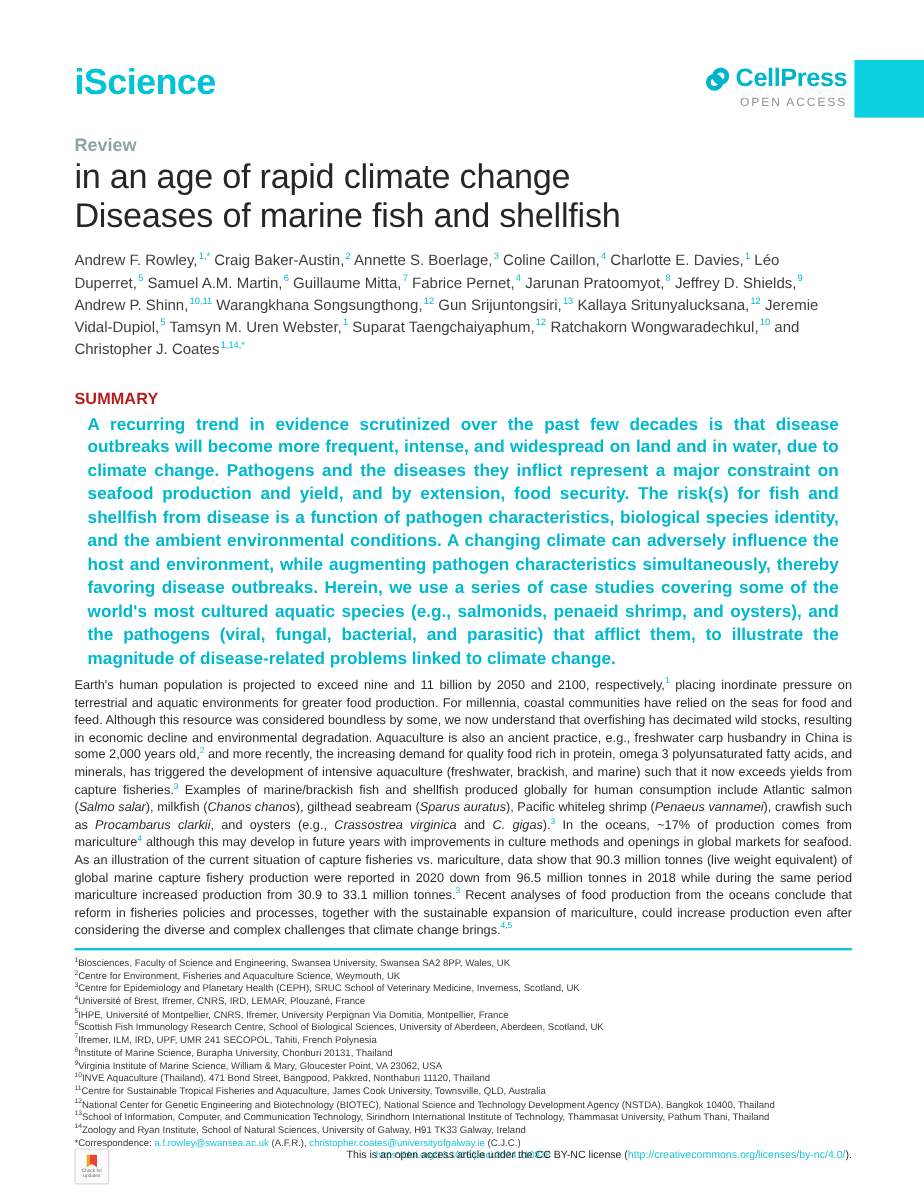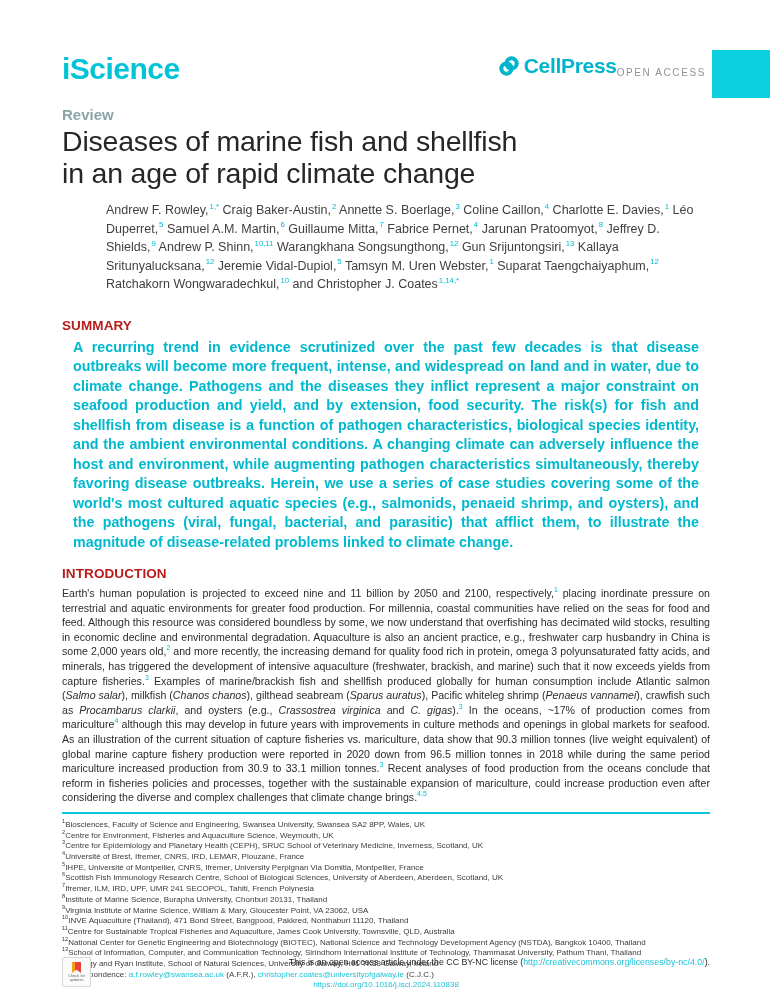--- a/index.html
+++ b/index.html
@@ -10,30 +10,30 @@
     font-family:"Liberation Sans", sans-serif;
     color:#231f20;
     overflow:hidden;
   }
   .brand-tab{position:absolute;top:50px;right:0;width:58px;height:48px;background:#0ccfe0;}
   .content{padding:0 60px 0 62px;}
 
   
   .masthead{display:flex;justify-content:space-between;align-items:flex-start;margin-top:54px;}
   .journal-logo{font-size:30px;font-weight:700;color:#00c3d7;letter-spacing:-0.5px;line-height:30px;}
-  .publisher{display:flex;flex-direction:row;align-items:flex-end;margin-right:4px;}
+  .publisher{display:flex;flex-direction:column;align-items:flex-end;margin-right:4px;}
   .cellpress-row{display:flex;align-items:center;gap:4px;}
   .cellpress-icon{width:22px;height:22px;display:inline-block;}
   .cellpress-name{font-size:21px;font-weight:700;color:#00b5cb;letter-spacing:-0.3px;}
   .open-access{font-size:10px;color:#8f9496;letter-spacing:1.6px;margin-top:2px;}
 
   
   .kicker{margin-top:22px;font-size:15px;font-weight:700;color:#8ca4a7;}
   .title{margin-top:2px;font-size:28.5px;line-height:32px;font-weight:400;color:#262626;letter-spacing:-0.2px;}
-  .authors{margin-top:12px;font-size:12.5px;line-height:18.5px;color:#3f3f3f;max-width:650px;margin-left:44px;}
+  .authors{margin-top:12px;font-size:12.5px;line-height:18.5px;color:#3f3f3f;max-width:650px;}
   .authors sup.ref{margin-left:1px;}
   sup.ref{color:#00bcd2;font-size:0.62em;line-height:0;}
 
   
   .section-heading{margin:24px 0 0;font-size:13.5px;font-weight:700;color:#b91c1c;letter-spacing:0.1px;}
   .section-heading.intro-h{margin-top:14px;}
   .summary-body{margin:5px 11px 0;font-size:14.3px;line-height:19.5px;font-weight:700;color:#00b9ce;text-align:justify;}
   .intro-body{margin:5px 0 0;font-size:10.6px;line-height:14.6px;text-align:justify;color:#2c2c2c;}
   .intro-body sup.ref{font-size:0.66em;}
 
@@ -76,30 +76,29 @@
             </svg>
           </span>
           <span class="cellpress-name">CellPress</span>
         </div>
         <div class="open-access">OPEN ACCESS</div>
       </div>
     </div>
 
     <div class="kicker">Review</div>
     <h1 class="title" style="margin:2px 0 0;">
+      <div>in an age of rapid climate change</div>
       <div>Diseases of marine fish and shellfish</div>
-      <div>in an age of rapid climate change</div>
     </h1>
 
     <div class="authors" id="authors"><span>Andrew F. Rowley,<sup class="ref">1,*</sup></span> <span>Craig Baker-Austin,<sup class="ref">2</sup></span> <span>Annette S. Boerlage,<sup class="ref">3</sup></span> <span>Coline Caillon,<sup class="ref">4</sup></span> <span>Charlotte E. Davies,<sup class="ref">1</sup></span> <span>Léo Duperret,<sup class="ref">5</sup></span> <span>Samuel A.M. Martin,<sup class="ref">6</sup></span> <span>Guillaume Mitta,<sup class="ref">7</sup></span> <span>Fabrice Pernet,<sup class="ref">4</sup></span> <span>Jarunan Pratoomyot,<sup class="ref">8</sup></span> <span>Jeffrey D. Shields,<sup class="ref">9</sup></span> <span>Andrew P. Shinn,<sup class="ref">10,11</sup></span> <span>Warangkhana Songsungthong,<sup class="ref">12</sup></span> <span>Gun Srijuntongsiri,<sup class="ref">13</sup></span> <span>Kallaya Sritunyalucksana,<sup class="ref">12</sup></span> <span>Jeremie Vidal-Dupiol,<sup class="ref">5</sup></span> <span>Tamsyn M. Uren Webster,<sup class="ref">1</sup></span> <span>Suparat Taengchaiyaphum,<sup class="ref">12</sup></span> <span>Ratchakorn Wongwaradechkul,<sup class="ref">10</sup></span> <span>and Christopher J. Coates<sup class="ref">1,14,*</sup></span></div>
 
     <h2 class="section-heading">SUMMARY</h2>
     <p class="summary-body">A recurring trend in evidence scrutinized over the past few decades is that disease outbreaks will become more frequent, intense, and widespread on land and in water, due to climate change. Pathogens and the diseases they inflict represent a major constraint on seafood production and yield, and by extension, food security. The risk(s) for fish and shellfish from disease is a function of pathogen characteristics, biological species identity, and the ambient environmental conditions. A changing climate can adversely influence the host and environment, while augmenting pathogen characteristics simultaneously, thereby favoring disease outbreaks. Herein, we use a series of case studies covering some of the world's most cultured aquatic species (e.g., salmonids, penaeid shrimp, and oysters), and the pathogens (viral, fungal, bacterial, and parasitic) that afflict them, to illustrate the magnitude of disease-related problems linked to climate change.</p>
 
-    <h2 class="section-heading intro-h">INTRODUCTION</h2>
     <p class="intro-body">Earth's human population is projected to exceed nine and 11 billion by 2050 and 2100, respectively,<sup class="ref">1</sup> placing inordinate pressure on terrestrial and aquatic environments for greater food production. For millennia, coastal communities have relied on the seas for food and feed. Although this resource was considered boundless by some, we now understand that overfishing has decimated wild stocks, resulting in economic decline and environmental degradation. Aquaculture is also an ancient practice, e.g., freshwater carp husbandry in China is some 2,000 years old,<sup class="ref">2</sup> and more recently, the increasing demand for quality food rich in protein, omega 3 polyunsaturated fatty acids, and minerals, has triggered the development of intensive aquaculture (freshwater, brackish, and marine) such that it now exceeds yields from capture fisheries.<sup class="ref">3</sup> Examples of marine/brackish fish and shellfish produced globally for human consumption include Atlantic salmon (<i>Salmo salar</i>), milkfish (<i>Chanos chanos</i>), gilthead seabream (<i>Sparus auratus</i>), Pacific whiteleg shrimp (<i>Penaeus vannamei</i>), crawfish such as <i>Procambarus clarkii</i>, and oysters (e.g., <i>Crassostrea virginica</i> and <i>C. gigas</i>).<sup class="ref">3</sup> In the oceans, ~17% of production comes from mariculture<sup class="ref">4</sup> although this may develop in future years with improvements in culture methods and openings in global markets for seafood. As an illustration of the current situation of capture fisheries vs. mariculture, data show that 90.3 million tonnes (live weight equivalent) of global marine capture fishery production were reported in 2020 down from 96.5 million tonnes in 2018 while during the same period mariculture increased production from 30.9 to 33.1 million tonnes.<sup class="ref">3</sup> Recent analyses of food production from the oceans conclude that reform in fisheries policies and processes, together with the sustainable expansion of mariculture, could increase production even after considering the diverse and complex challenges that climate change brings.<sup class="ref">4,5</sup></p>
 
     <hr class="divider">
 
     <div class="affils" id="affiliations">
         <div class="affil"><sup>1</sup>Biosciences, Faculty of Science and Engineering, Swansea University, Swansea SA2 8PP, Wales, UK</div>
         <div class="affil"><sup>2</sup>Centre for Environment, Fisheries and Aquaculture Science, Weymouth, UK</div>
         <div class="affil"><sup>3</sup>Centre for Epidemiology and Planetary Health (CEPH), SRUC School of Veterinary Medicine, Inverness, Scotland, UK</div>
         <div class="affil"><sup>4</sup>Université of Brest, Ifremer, CNRS, IRD, LEMAR, Plouzané, France</div>
         <div class="affil"><sup>5</sup>IHPE, Université of Montpellier, CNRS, Ifremer, University Perpignan Via Domitia, Montpellier, France</div>

